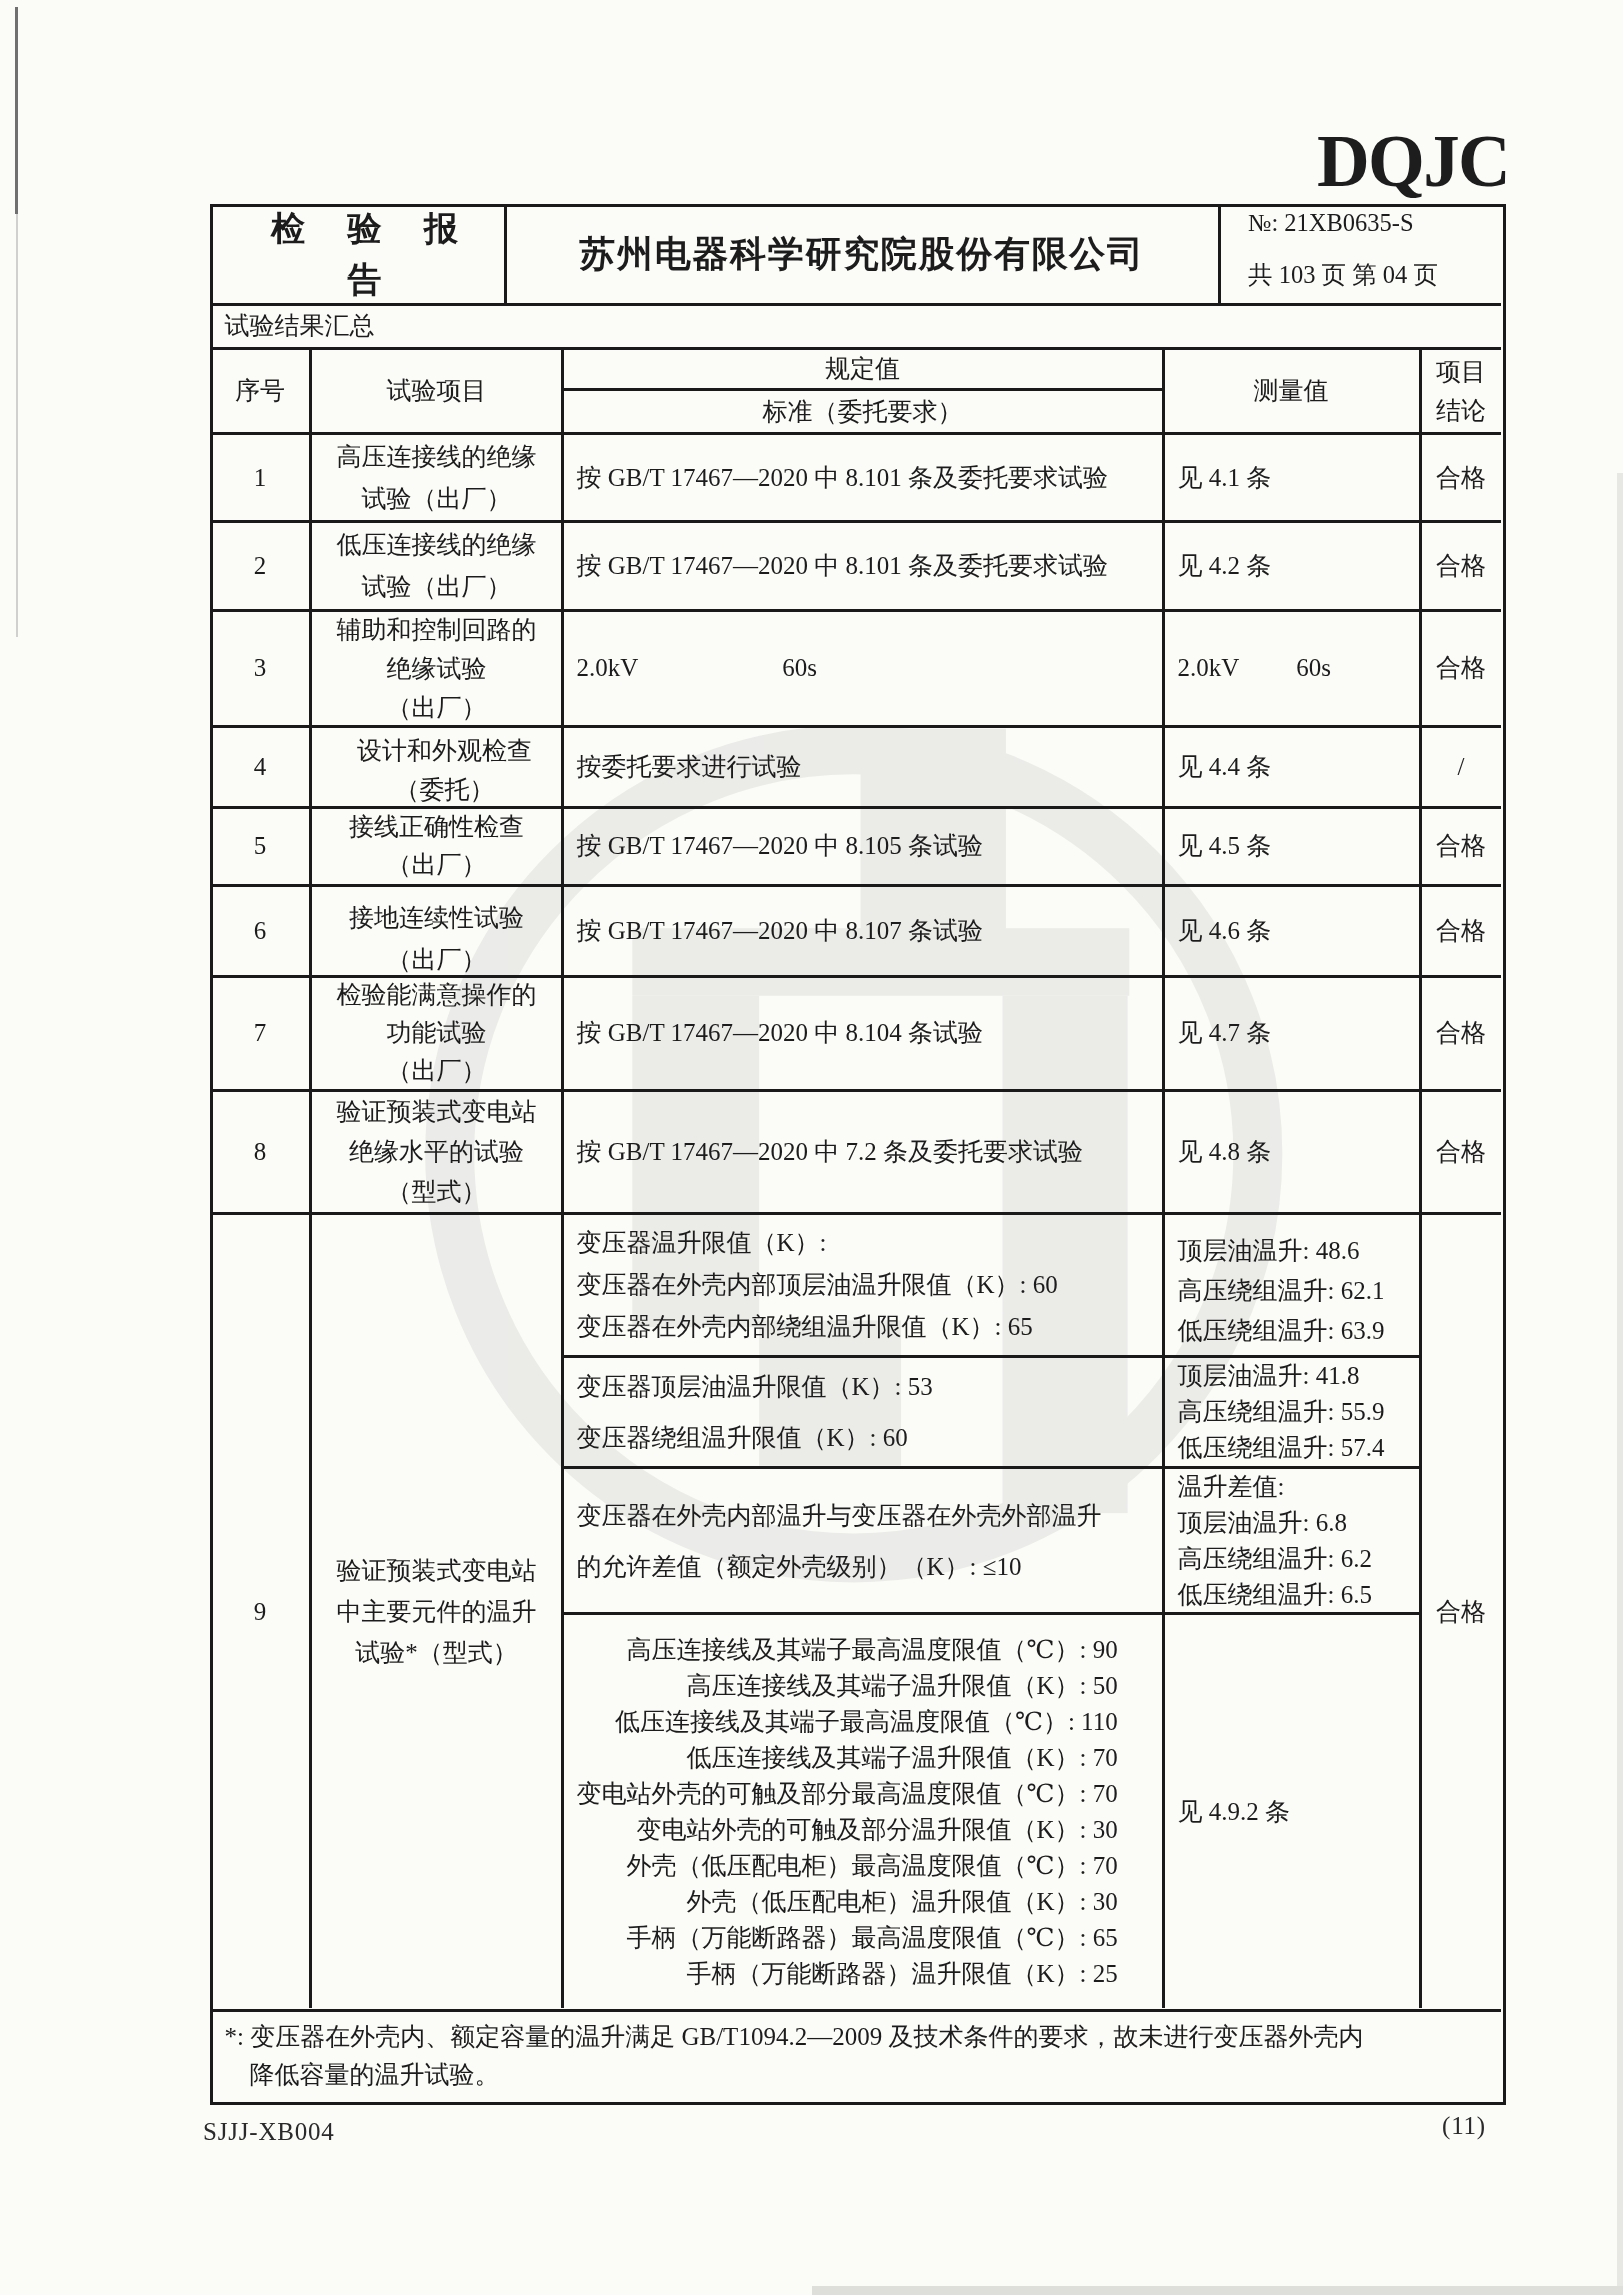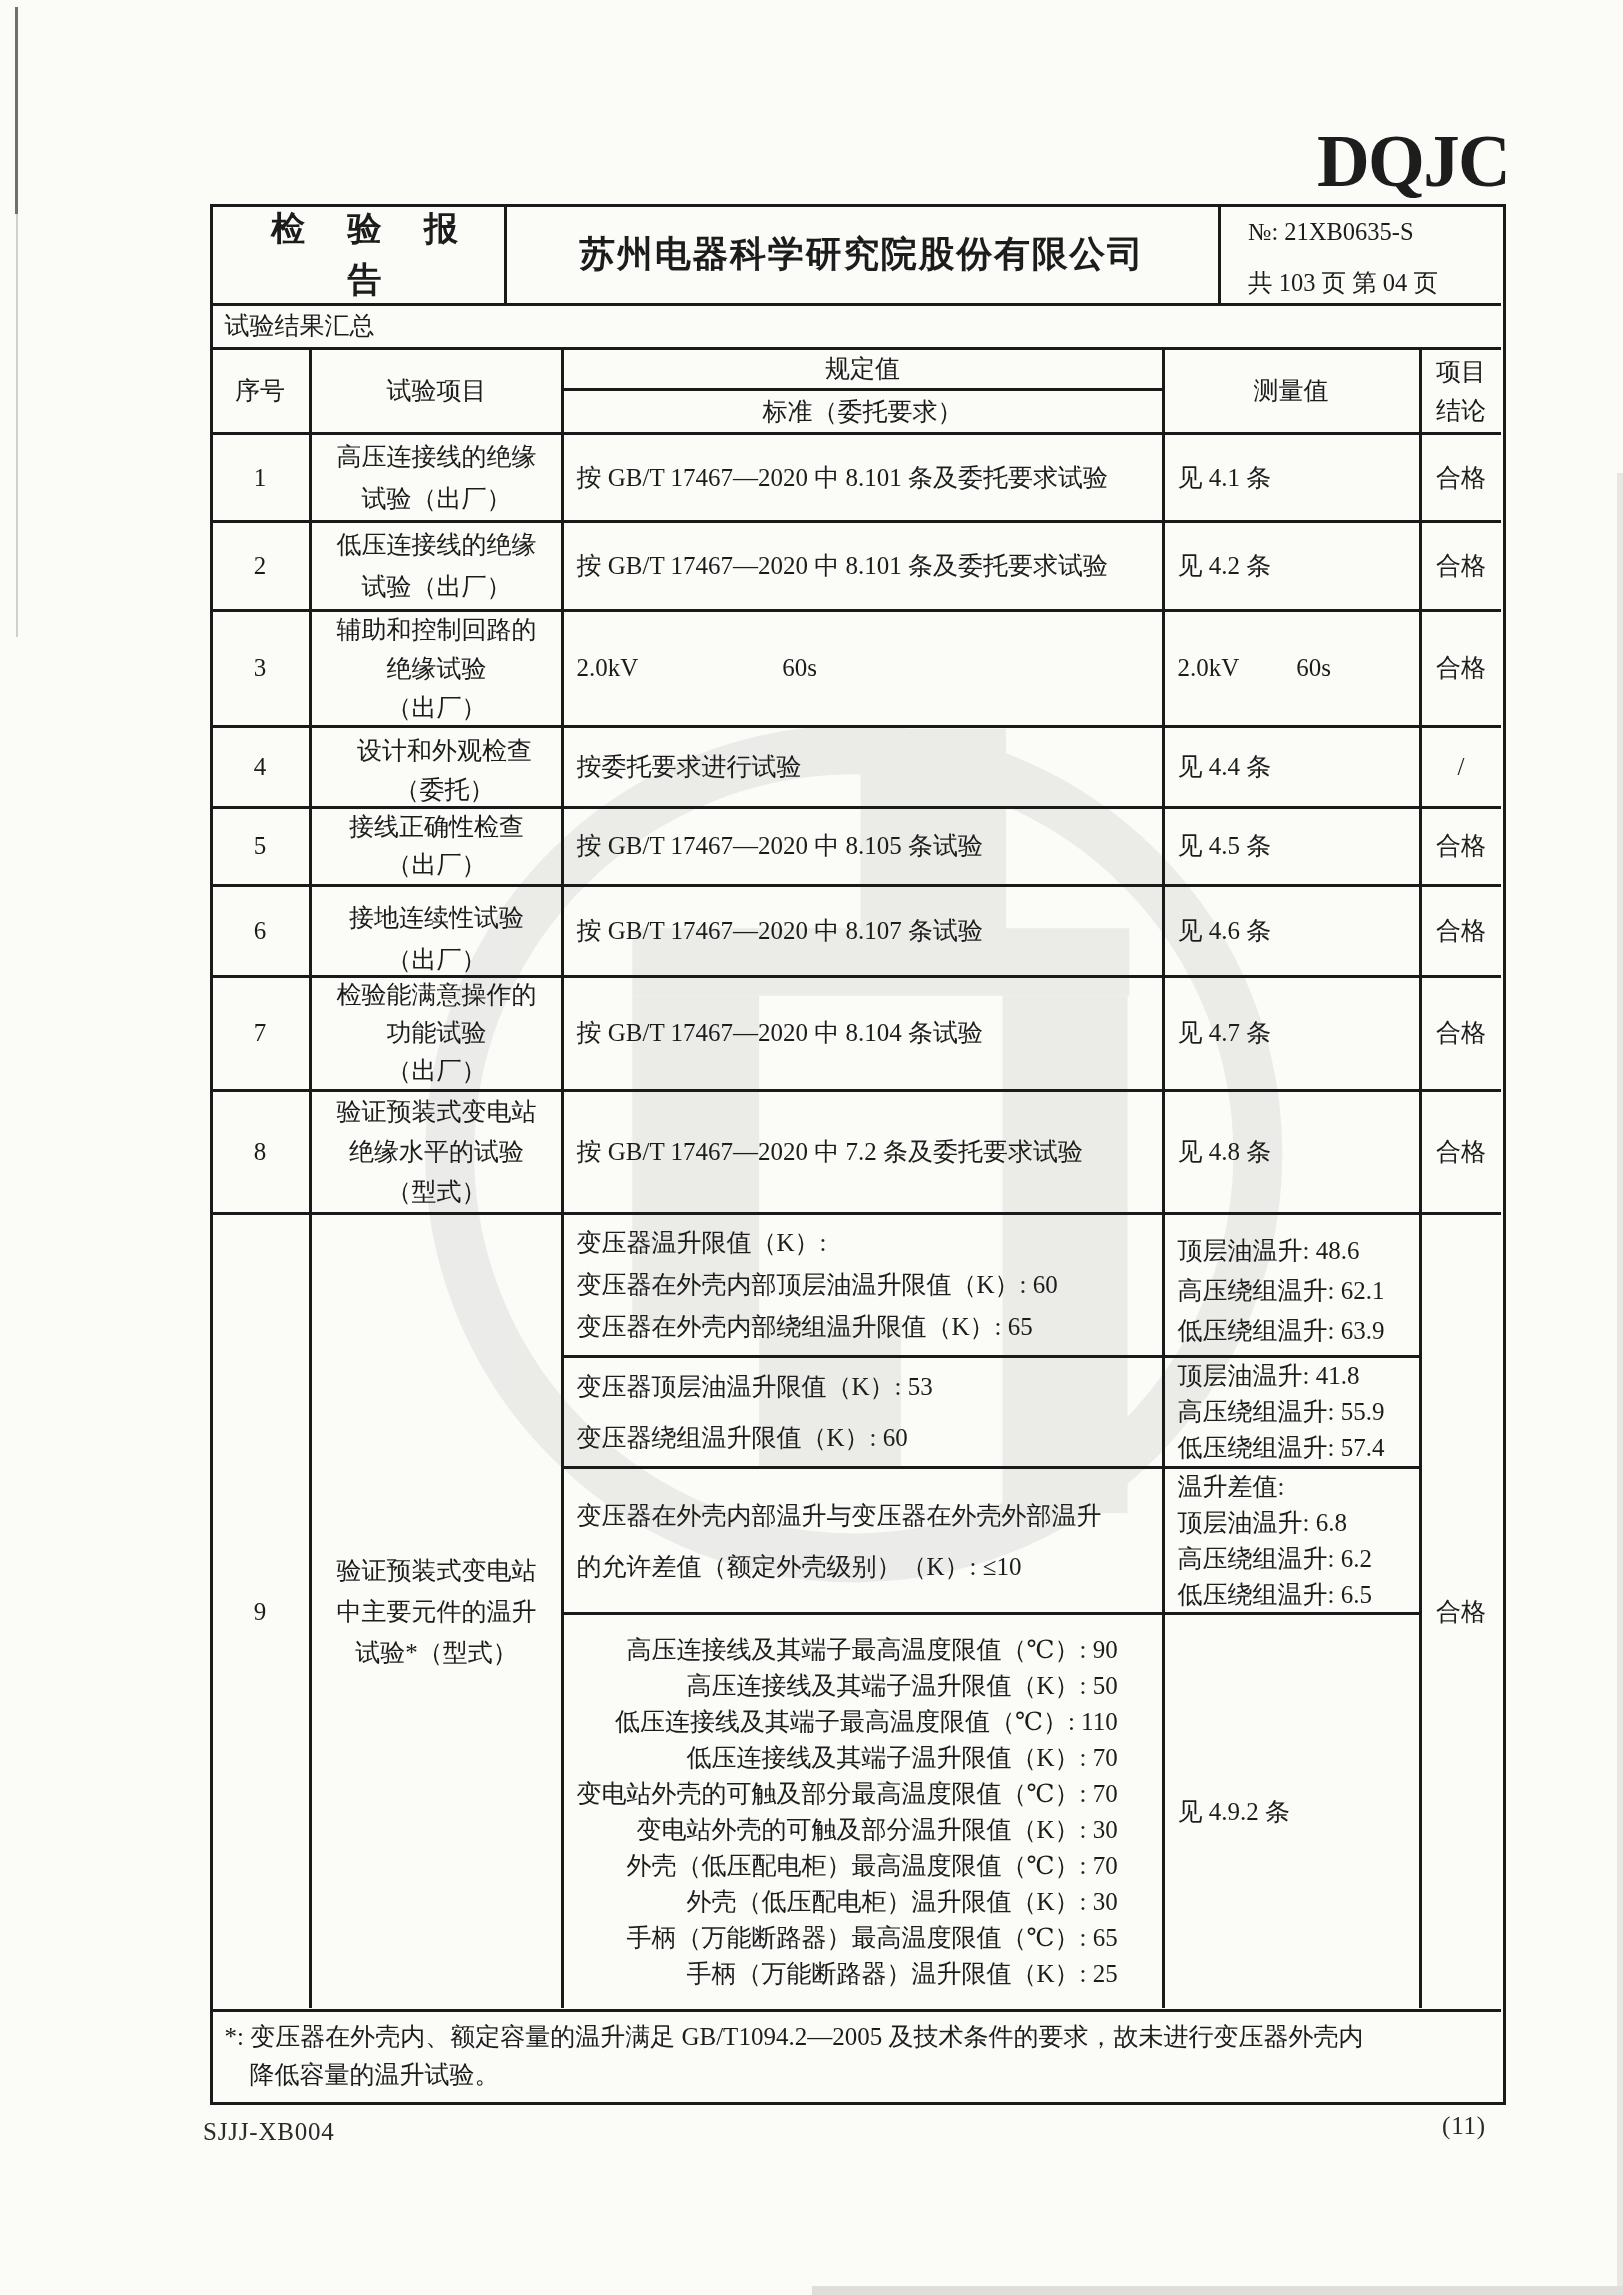--- a/index.html
+++ b/index.html
@@ -26,21 +26,21 @@
     position:absolute;left:210px;top:204px;width:1290px;height:1895px;
     border:3.4px solid #1a1a1a;box-sizing:content-box;
   }
   .logo{
     position:absolute;left:1209px;top:117px;width:300px;height:89px;
     font-size:73px;font-weight:bold;letter-spacing:-1.7px;
     text-align:right;line-height:89px;color:#1d1d1d;
   }
   .hdr-title{font-size:34px;font-weight:bold;letter-spacing:17px;padding-left:31px;}
   .hdr-company{font-size:36px;font-weight:bold;letter-spacing:1.7px;}
-  .hdr-no{flex-direction:column;align-items:flex-start;justify-content:flex-end;
+  .hdr-no{flex-direction:column;align-items:flex-start;justify-content:flex-start;
     padding-left:27px;font-size:24.5px;gap:15px;}
   .watermark{position:absolute;left:0;top:0;pointer-events:none;}
   .scan-line{position:absolute;background:#4e4e4e;}
   .scan-edge{position:absolute;background:#dededa;}
   .footer-text{position:absolute;font-size:25px;color:#2a2a2a;letter-spacing:0.8px;}
 </style>
 </head>
 <body>
 
 <div class="page">
@@ -202,20 +202,20 @@
 低压连接线及其端子最高温度限值（℃）: 110
 低压连接线及其端子温升限值（K）: 70
 变电站外壳的可触及部分最高温度限值（℃）: 70
 变电站外壳的可触及部分温升限值（K）: 30
 外壳（低压配电柜）最高温度限值（℃）: 70
 外壳（低压配电柜）温升限值（K）: 30
 手柄（万能断路器）最高温度限值（℃）: 65
 手柄（万能断路器）温升限值（K）: 25</div>
   <div class="cell c-left" style="left:1164px;top:1615px;width:254px;height:394px;">见 4.9.2 条</div>
 
-  <div class="cell c-left prewrap" style="left:211px;top:2012px;width:1290px;height:87px;line-height:38px;">*: 变压器在外壳内、额定容量的温升满足 GB/T1094.2—2005 及技术条件的要求，故未进行变压器外壳内
+  <div class="cell c-left prewrap" style="left:211px;top:2012px;width:1290px;height:87px;line-height:38px;">*: 变压器在外壳内、额定容量的温升满足 GB/T1094.2—2009 及技术条件的要求，故未进行变压器外壳内
     降低容量的温升试验。</div>
 
   <div class="footer-text" style="left:203px;top:2118px;">SJJJ-XB004</div>
   <div class="footer-text" style="left:1442px;top:2112px;">(11)</div>
 
 </div>
 
 
 </body></html>

